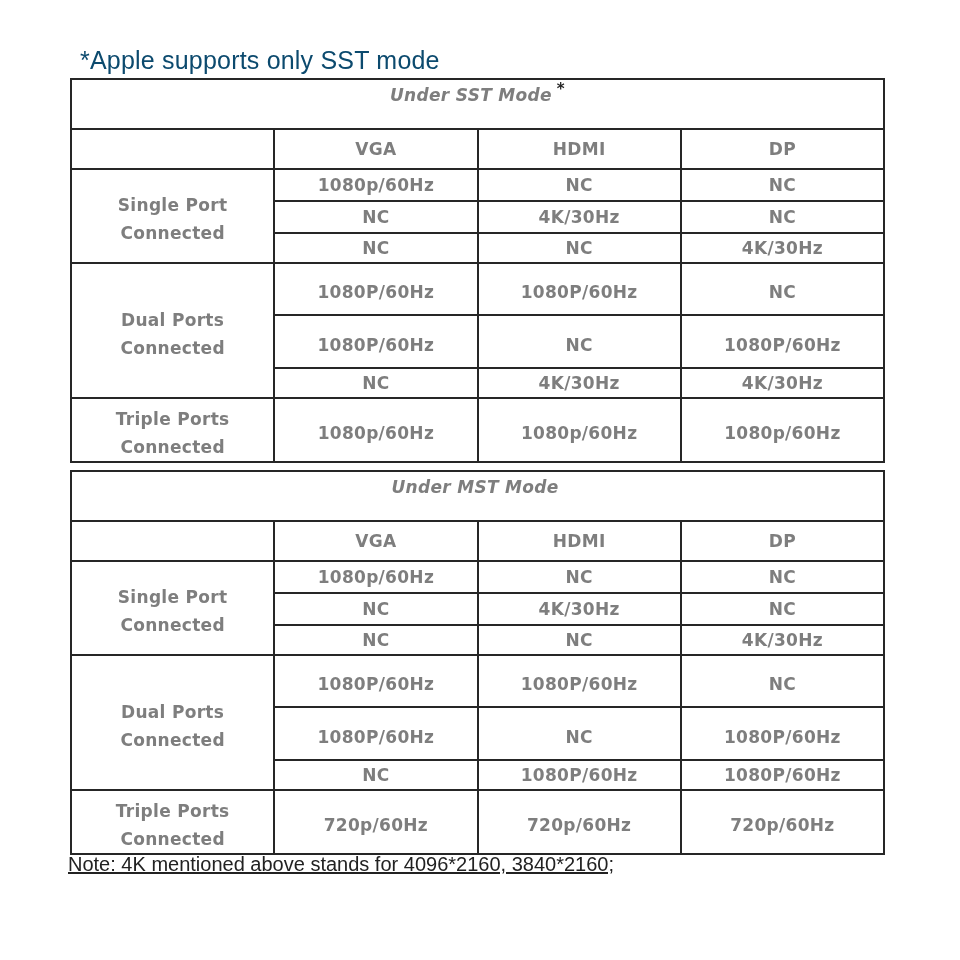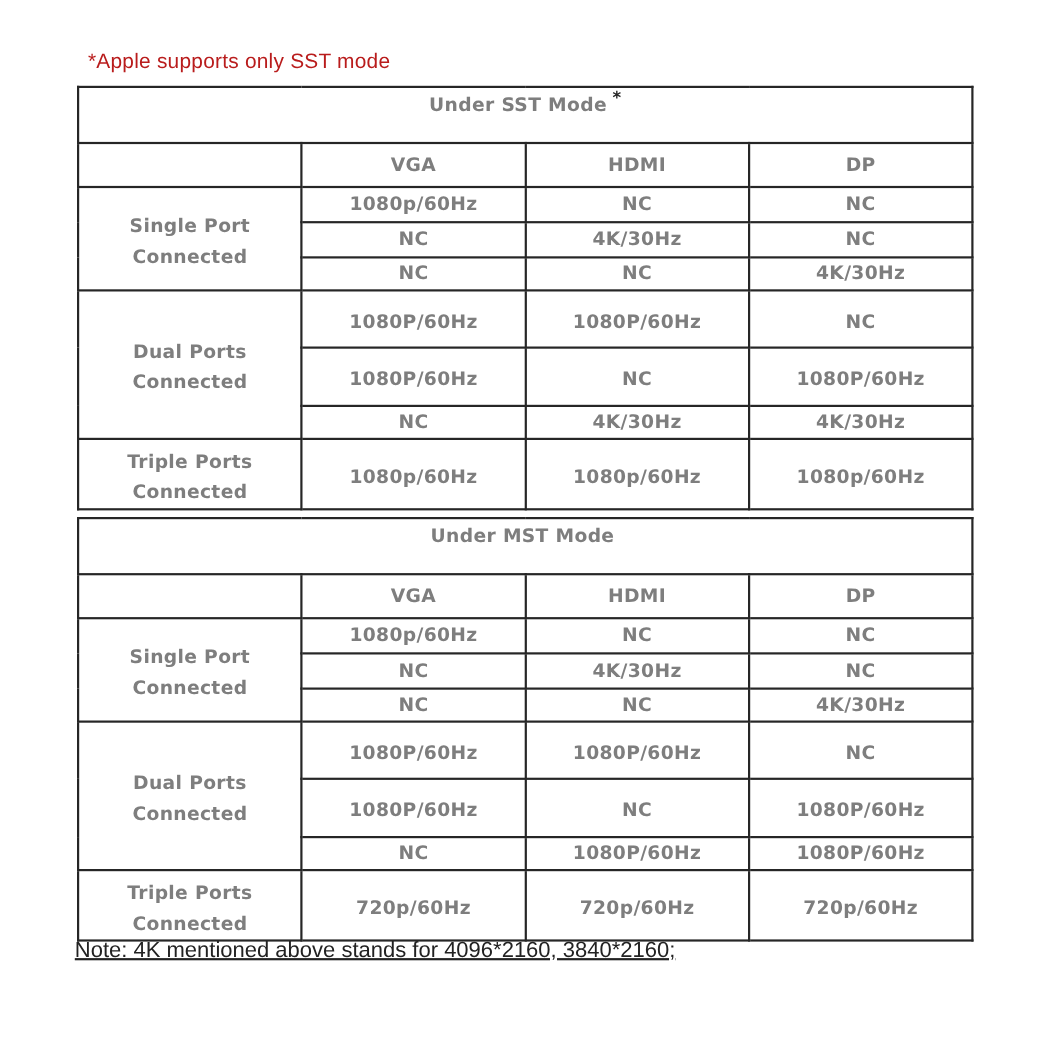--- a/index.html
+++ b/index.html
@@ -1,21 +1,21 @@
 <!DOCTYPE html>
 <html><head>
 <meta charset="utf-8">
 <style>
   * { margin: 0; padding: 0; box-sizing: border-box; }
   html, body { width: 960px; height: 960px; background: #ffffff; }
   body { position: relative; font-family: "Liberation Sans", sans-serif; }
 
   .apple-note {
     position: absolute; left: 80px; top: 46px;
-    font-size: 19px; color: #b91c1c; letter-spacing: 0.2px;
+    font-size: 25px; color: #0c4a6e; letter-spacing: 0.2px;
   }
 
   table.mode-table {
     position: absolute; left: 70px; width: 815px;
     border-collapse: collapse; table-layout: fixed;
     font-family: "DejaVu Sans", sans-serif;
     font-weight: bold; color: #7e7e7e; font-size: 17px;
     letter-spacing: 0.3px;
   }
   #sst-table { top: 78px; }
@@ -23,21 +23,21 @@
 
   table.mode-table td {
     border: 2px solid #262626;
     text-align: center; vertical-align: middle;
     overflow: hidden;
   }
   td.col-label { width: 205px; }
   td.col-val   { width: 203px; }
 
   tr.row-title   { height: 50px; }
-  tr.row-title td { padding-bottom: 23px; }
+  tr.row-title td { padding-bottom: 23px; font-style: italic; }
   .title-ast { color: #262626; font-size: 15px; vertical-align: super; margin-left: 5px; }
 
   tr.row-head  { height: 40px; }
   tr.row-med   { height: 32px; }
   tr.row-short { height: 30px; }
   tr.row-tall  { height: 52px; }
   tr.row-tall2 { height: 53px; }
   tr.row-triple{ height: 58px; }
 
   td.label-cell {

